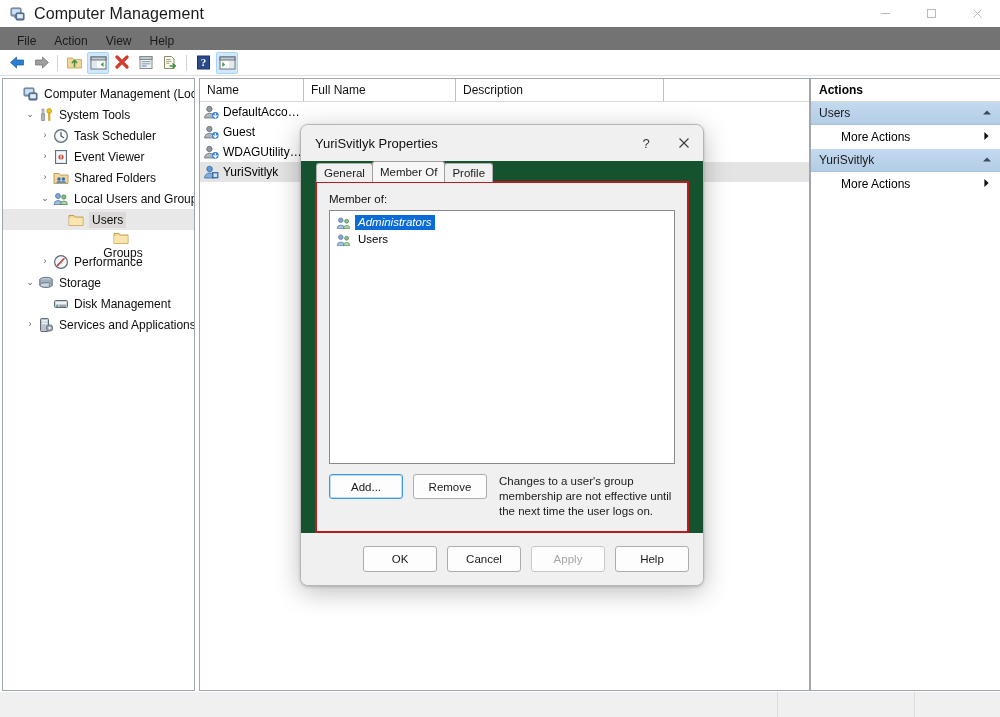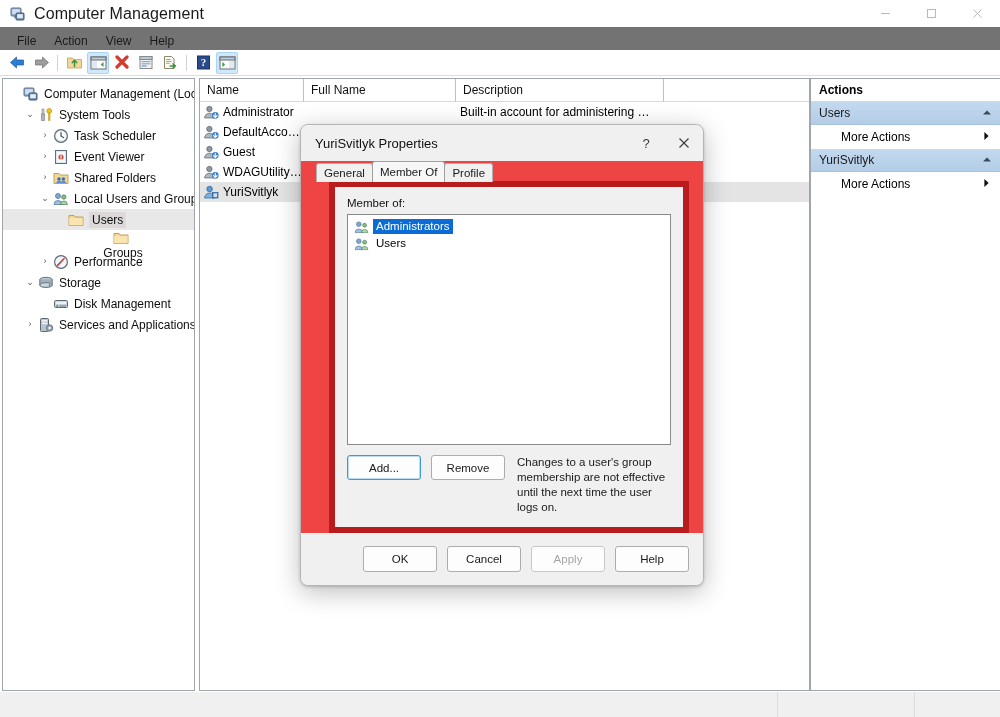--- a/index.html
+++ b/index.html
@@ -316,21 +316,21 @@
     justify-content: center;
     color: #3a3a3a;
     font-size: 13px;
   }
 
   .dlg-body {
     flex: 1 1 auto;
     padding: 0 14px;
     display: flex;
     flex-direction: column;
-    background: #ef4444;
+    background: #14532d;
   }
   .tabstrip {
     display: flex;
     align-items: flex-end;
     height: 21px;
     position: relative;
     z-index: 2;
     margin-left: 1px;
   }
   .tab {
@@ -351,30 +351,29 @@
   .tab.active {
     height: 21px;
     background: #f7f7f7;
     border-color: #a0a0a0;
     position: relative;
     z-index: 3;
     font-weight: normal;
   }
   .tab-panel {
     flex: 1 1 auto;
-    border: 6px solid #b91c1c;
+    border: 2px solid #b91c1c;
     background: #f0f0f0;
     margin-top: -1px;
     padding: 10px 12px 12px 12px;
     box-sizing: border-box;
     display: flex;
     flex-direction: column;
     position: relative;
     z-index: 1;
-    margin-left: 14px;
   }
   .member-label {
     font-size: 11.5px;
     margin-bottom: 5px;
     color: #111;
   }
   .memberlist {
     flex: 1 1 auto;
     background: #ffffff;
     border: 1px solid #8a8a8a;
@@ -389,20 +388,21 @@
     padding-left: 4px;
     font-size: 11.5px;
   }
   .ml-item .ml-text {
     padding: 0 3px;
     line-height: 15px;
   }
   .ml-item.selected .ml-text {
     background: #0a6cd4;
     color: #ffffff;
+    font-style: italic;
   }
   .group-icon { width: 16px; height: 16px; margin-right: 3px; position: relative; flex: 0 0 auto; }
 
   .dlg-lower {
     display: flex;
     margin-top: 10px;
     align-items: flex-start;
   }
   .btn {
     height: 25px;
@@ -708,35 +708,20 @@
     <div class="splitter"></div>
 
     <div class="pane" id="list-pane">
       <div class="lv-header" id="lv-header">
           <div class="lv-col" style="width: 104px;">Name</div>
           <div class="lv-col" style="width: 152px;">Full Name</div>
           <div class="lv-col" style="width: 208px;">Description</div>
           <div class="lv-col" style="width: 144px; flex: 1 1 auto; border-right: none;"></div>
         </div>
       <div class="lv-rows" id="lv-rows">
-          <div class="lv-row">
-            <div class="lv-cell name" style="width: 104px;">
-              <span class="ico user-icon">
-                <svg width="16" height="16" viewBox="0 0 16 16">
-                  <circle cx="6.4" cy="5" r="2.7" fill="#9098a2" stroke="#5b626b" stroke-width="0.7"></circle>
-                  <path d="M1.6 14 a4.8 4.8 0 0 1 9.6 0 z" fill="#aeb6c0" stroke="#5b626b" stroke-width="0.7"></path>
-                  <circle cx="12.3" cy="11.4" r="3.3" fill="#3b7fd4"></circle>
-                  <path d="M12.3 9.3 v4.2 M10.5 11.6 l1.8 1.9 l1.8 -1.9" stroke="#fff" stroke-width="1.1" fill="none" stroke-linecap="round"></path>
-                </svg>
-              </span>
-              <span>Administrator</span>
-            </div>
-            <div class="lv-cell" style="width: 152px;"></div>
-            <div class="lv-cell" style="flex: 1 1 auto;">Built-in account for administering …</div>
-          </div>
           <div class="lv-row">
             <div class="lv-cell name" style="width: 104px;">
               <span class="ico user-icon">
                 <svg width="16" height="16" viewBox="0 0 16 16">
                   <circle cx="6.4" cy="5" r="2.7" fill="#9098a2" stroke="#5b626b" stroke-width="0.7"></circle>
                   <path d="M1.6 14 a4.8 4.8 0 0 1 9.6 0 z" fill="#aeb6c0" stroke="#5b626b" stroke-width="0.7"></path>
                   <circle cx="12.3" cy="11.4" r="3.3" fill="#3b7fd4"></circle>
                   <path d="M12.3 9.3 v4.2 M10.5 11.6 l1.8 1.9 l1.8 -1.9" stroke="#fff" stroke-width="1.1" fill="none" stroke-linecap="round"></path>
                 </svg>
               </span>

